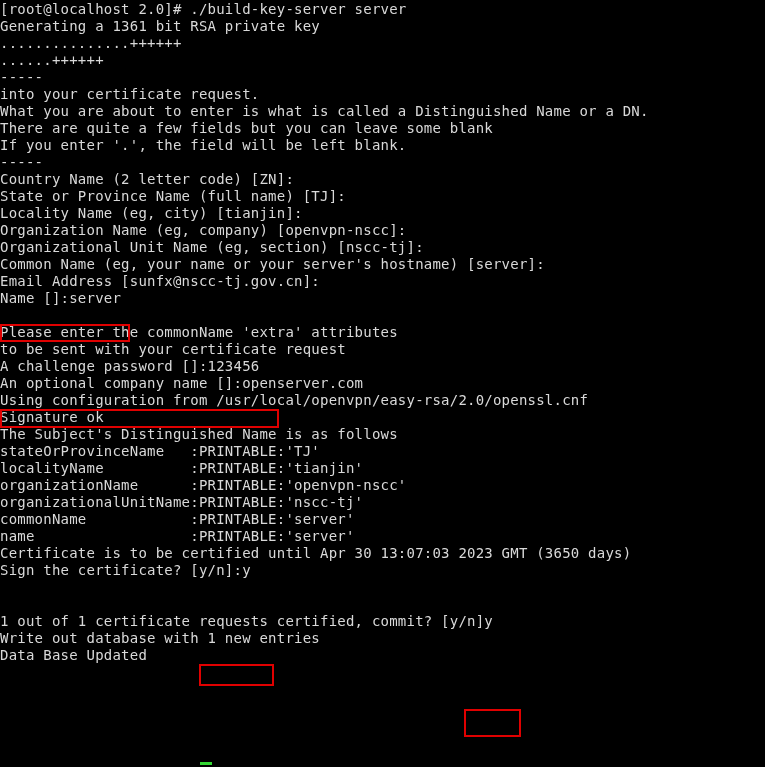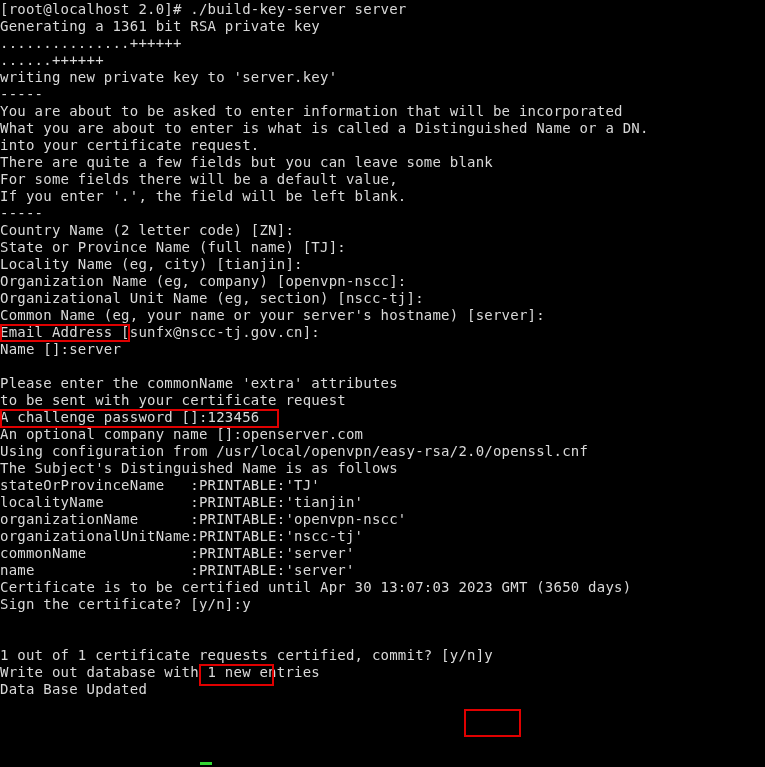--- a/index.html
+++ b/index.html
@@ -62,43 +62,41 @@
 </style>
 </head>
 <body>
 
 <div id="terminal">
   <div id="screen">
       <div class="line">[root@localhost 2.0]# ./build-key-server server</div>
       <div class="line">Generating a 1361 bit RSA private key</div>
       <div class="line">...............++++++</div>
       <div class="line">......++++++</div>
-      <div class="line">writing new private key to 'server.key'</div>
       <div class="line">-----</div>
-      <div class="line">You are about to be asked to enter information that will be incorporated</div>
+      <div class="line">into your certificate request.</div>
       <div class="line">What you are about to enter is what is called a Distinguished Name or a DN.</div>
-      <div class="line">into your certificate request.</div>
       <div class="line">There are quite a few fields but you can leave some blank</div>
-      <div class="line">For some fields there will be a default value,</div>
       <div class="line">If you enter '.', the field will be left blank.</div>
       <div class="line">-----</div>
       <div class="line">Country Name (2 letter code) [ZN]:</div>
       <div class="line">State or Province Name (full name) [TJ]:</div>
       <div class="line">Locality Name (eg, city) [tianjin]:</div>
       <div class="line">Organization Name (eg, company) [openvpn-nscc]:</div>
       <div class="line">Organizational Unit Name (eg, section) [nscc-tj]:</div>
       <div class="line">Common Name (eg, your name or your server's hostname) [server]:</div>
       <div class="line">Email Address [sunfx@nscc-tj.gov.cn]:</div>
       <div class="line">Name []:server</div>
       <div class="line blank"></div>
       <div class="line">Please enter the commonName 'extra' attributes</div>
       <div class="line">to be sent with your certificate request</div>
       <div class="line">A challenge password []:123456</div>
       <div class="line">An optional company name []:openserver.com</div>
       <div class="line">Using configuration from /usr/local/openvpn/easy-rsa/2.0/openssl.cnf</div>
+      <div class="line">Signature ok</div>
       <div class="line">The Subject's Distinguished Name is as follows</div>
       <div class="line">stateOrProvinceName   :PRINTABLE:'TJ'</div>
       <div class="line">localityName          :PRINTABLE:'tianjin'</div>
       <div class="line">organizationName      :PRINTABLE:'openvpn-nscc'</div>
       <div class="line">organizationalUnitName:PRINTABLE:'nscc-tj'</div>
       <div class="line">commonName            :PRINTABLE:'server'</div>
       <div class="line">name                  :PRINTABLE:'server'</div>
       <div class="line">Certificate is to be certified until Apr 30 13:07:03 2023 GMT (3650 days)</div>
       <div class="line">Sign the certificate? [y/n]:y</div>
       <div class="line blank"></div>

